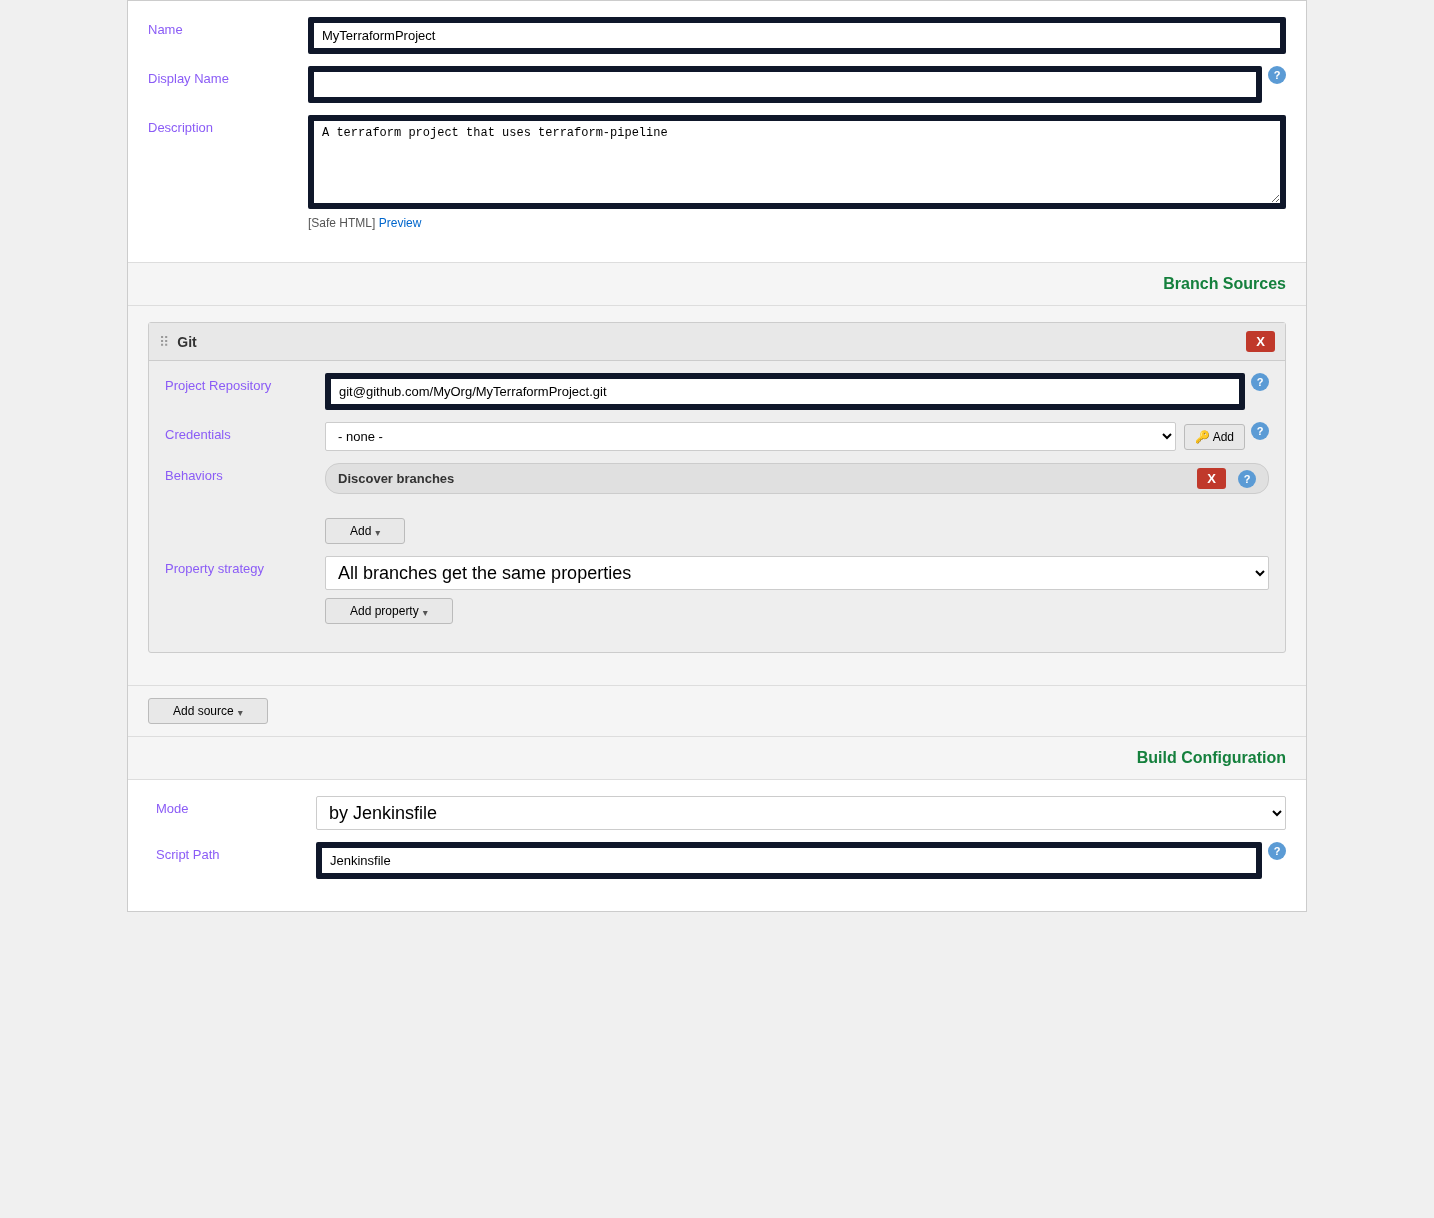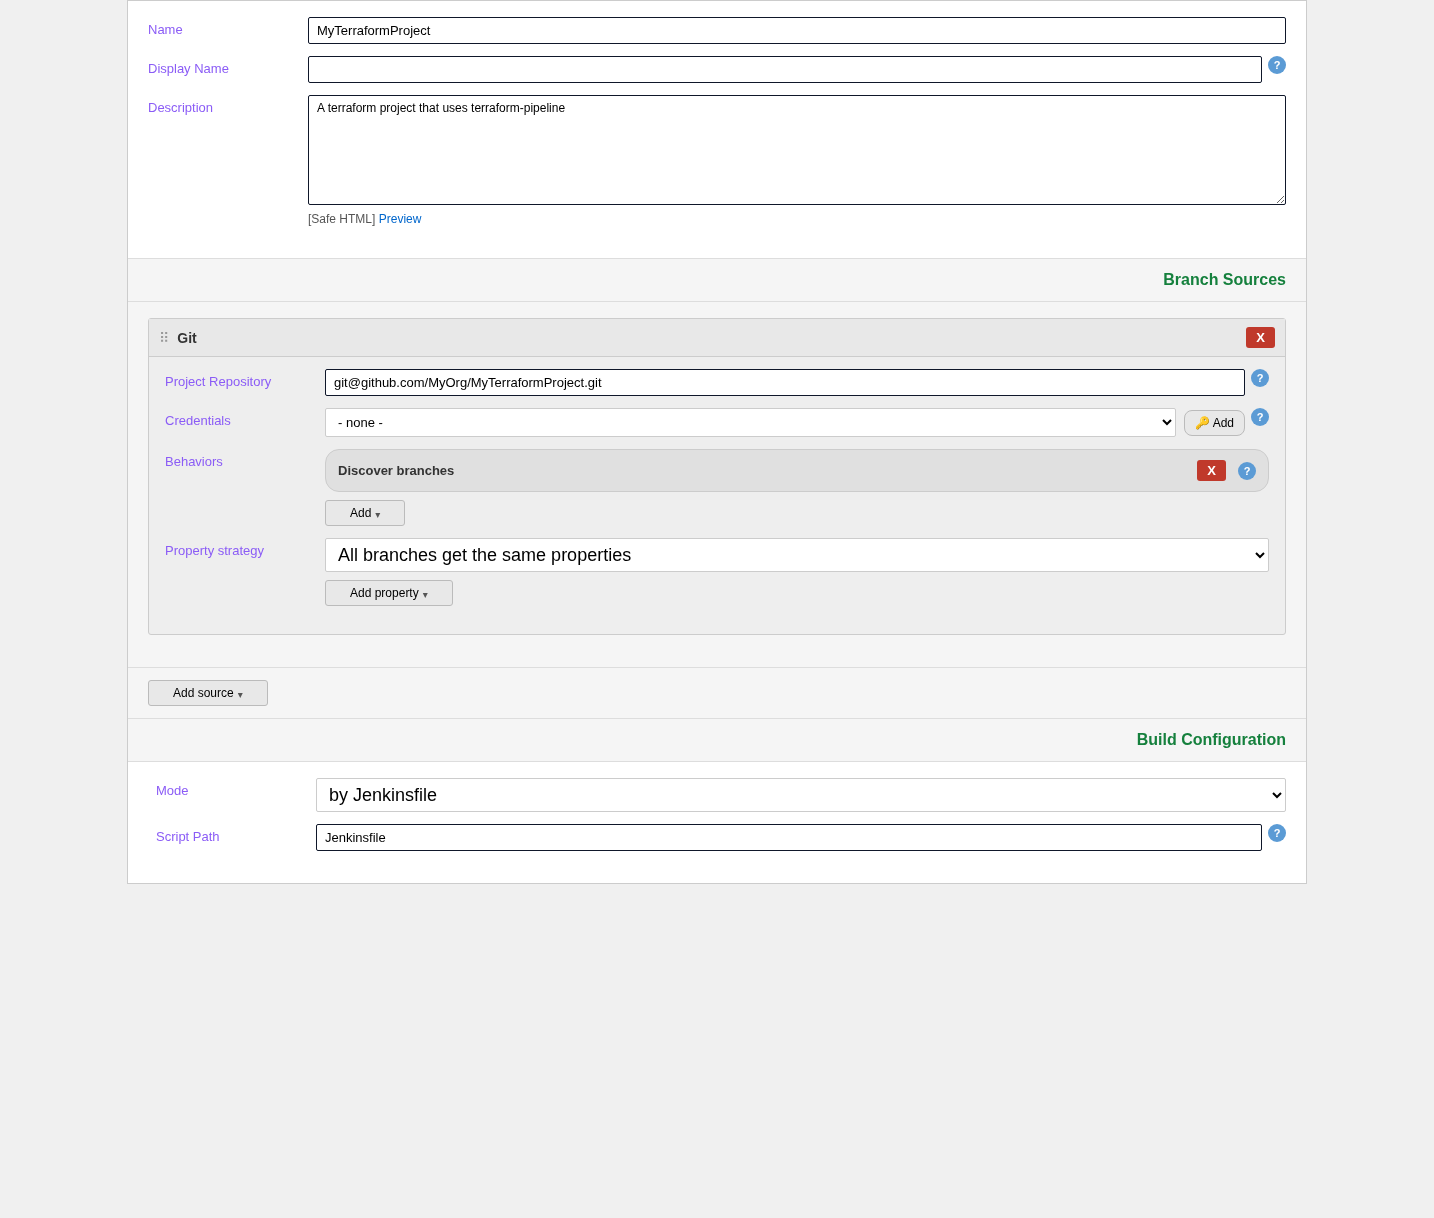--- a/index.html
+++ b/index.html
@@ -34,29 +34,29 @@
       font-size: 13px;
       color: #8b5cf6;
     }
     .form-control-wrap {
       flex: 1;
       position: relative;
     }
     .form-input {
       width: 100%;
       padding: 5px 8px;
-      border: 1px solid #0f172a;
+      border: 6px solid #0f172a;
       font-size: 13px;
       background: #fff;
       border-radius: 2px;
     }
     textarea.form-input {
-      height: 110px;
+      height: 94px;
       resize: vertical;
-      font-family: Liberation Sans, sans-serif;
+      font-family: Liberation Mono, monospace;
       font-size: 12px;
     }
     .help-text {
       font-size: 12px;
       color: #555;
       margin-top: 4px;
     }
     .help-text a {
       color: #0066cc;
       text-decoration: none;
@@ -148,37 +148,37 @@
       flex: 1;
       padding: 5px 8px;
       border: 1px solid #ccc;
       font-size: 13px;
       background: #fff;
       border-radius: 2px;
     }
     .btn-add-cred {
       background: #e8e8e8;
       border: 1px solid #bbb;
-      border-radius: 8px;
+      border-radius: 3px;
       padding: 5px 10px;
       font-size: 12px;
       cursor: pointer;
       white-space: nowrap;
       display: flex;
       align-items: center;
       gap: 4px;
     }
 
     
     .behaviors-panel {
       background: #e0e0e0;
       border: 1px solid #ccc;
       border-radius: 14px;
-      padding: 10px 12px;
-      margin-bottom: 8px;
+      padding: 4px 12px;
+      margin-bottom: 24px;
       position: relative;
     }
     .behaviors-panel-header {
       display: flex;
       align-items: center;
       justify-content: space-between;
     }
     .behaviors-title {
       font-weight: bold;
       font-size: 13px;

